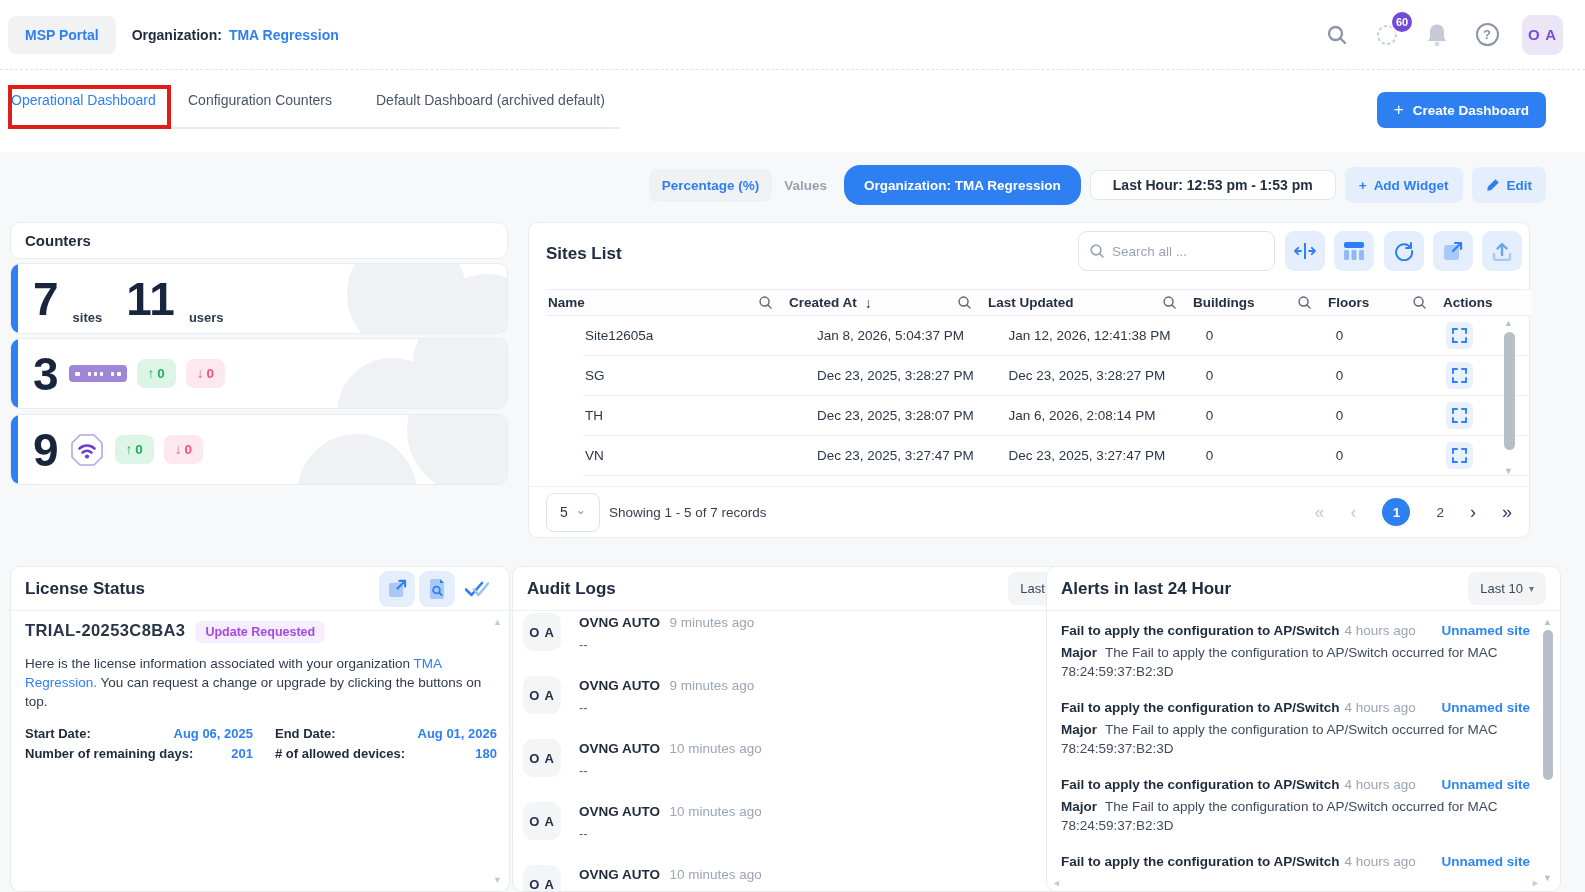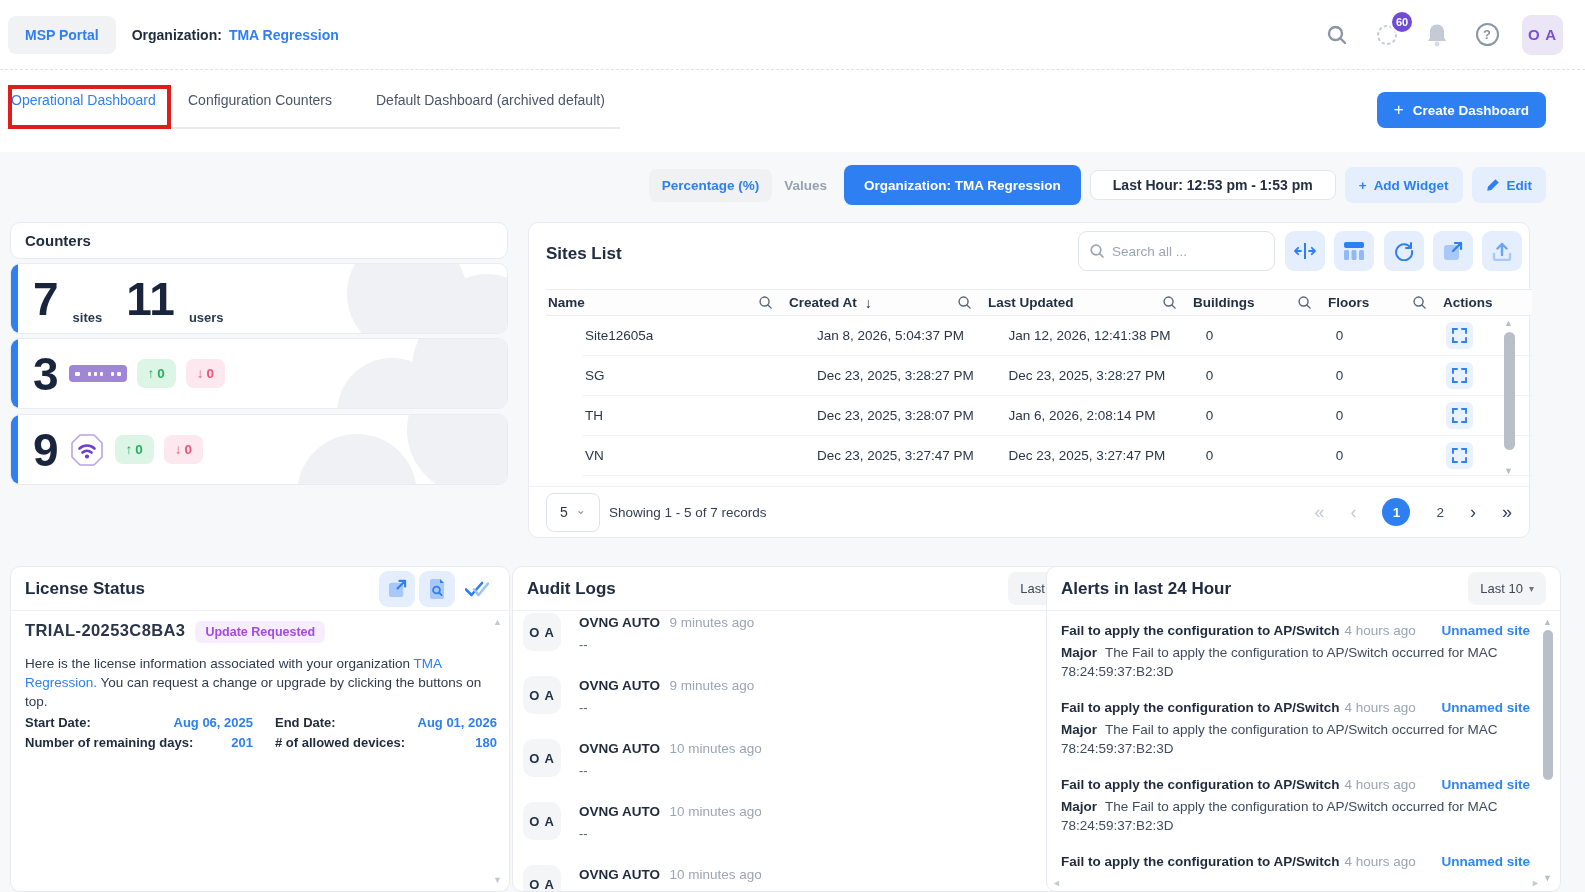--- a/index.html
+++ b/index.html
@@ -41,21 +41,21 @@
                 display:flex; align-items:center; gap:9px; cursor:pointer; font-family:inherit; }
   .create-btn .plus { font-size:17px; font-weight:normal; }
 
   
   .filterrow { position:absolute; top:164px; right:39px; height:42px; display:flex;
                align-items:center; gap:9px; }
   .pct-chip { background:#f0f1f3; color:#2e7ff2; font-weight:bold; font-size:13.5px;
               padding:9px 13px; border-radius:8px; cursor:pointer; }
   .values-lbl { color:#98a1b0; font-weight:bold; font-size:13.5px; margin:0 8px 0 3px; cursor:pointer; }
   .org-btn { background:#2e7ff2; color:#fff; font-weight:bold; font-size:13.5px; border:none;
-             border-radius:8px; height:40px; padding:0 20px; cursor:pointer; font-family:inherit; }
+             border-radius:16px; height:40px; padding:0 20px; cursor:pointer; font-family:inherit; }
   .time-box { background:#fff; border:1px solid #e2e6ec; border-radius:8px; height:30px;
               display:flex; align-items:center; padding:0 22px; font-weight:bold; font-size:14px;
               color:#242f42; cursor:pointer; }
   .lite-btn { background:#e4eefc; color:#2e7ff2; font-weight:bold; font-size:13.5px; border:none;
               border-radius:8px; height:36px; padding:0 14px; display:flex; align-items:center;
               gap:7px; cursor:pointer; font-family:inherit; }
 
   
   .panel { position:absolute; background:#fff; border:1px solid #e8ebf0; border-radius:10px; }
   .panel-title { font-size:17px; font-weight:bold; color:#202c41; }
@@ -140,21 +140,21 @@
   .lic-btn { width:36px; height:36px; border:none; border-radius:9px; background:#e4eefc;
              display:flex; align-items:center; justify-content:center; cursor:pointer; }
   .lic-btn.plain { background:transparent; }
   .lic-body { position:absolute; left:14px; right:24px; top:54px; }
   .lic-id-row { display:flex; align-items:flex-start; gap:10px; }
   .lic-id { font-size:16.5px; font-weight:bold; color:#2a3648; letter-spacing:0.4px; }
   .lic-badge { background:#f6eefe; color:#a34be0; font-size:12.5px; font-weight:bold;
                padding:4px 10px; border-radius:6px; }
   .lic-desc { margin-top:11px; font-size:13.5px; line-height:19px; color:#2f3b4c; }
   .lic-desc .link { color:#2e7ff2; cursor:pointer; }
-  .lic-grid { margin-top:4px; display:grid; grid-template-columns:228px 222px; column-gap:22px; row-gap:5px; }
+  .lic-grid { margin-top:15px; display:grid; grid-template-columns:228px 222px; column-gap:22px; row-gap:5px; }
   .lic-field { display:flex; justify-content:space-between; font-size:13px; }
   .lic-field .lbl { font-weight:bold; color:#1f2b3d; }
   .lic-field .val { font-weight:bold; color:#2e7ff2; }
 
   .audit-panel { left:512px; width:589px; }
   .audit-list { position:absolute; left:10px; right:22px; top:46px; }
   .audit-item { display:flex; gap:18px; margin-bottom:24px; }
   .audit-avatar { width:38px; height:38px; border-radius:10px; background:#f4f5f7; color:#233047;
                   font-size:13px; font-weight:bold; display:flex; align-items:center;
                   justify-content:center; letter-spacing:1px; flex:none; }

